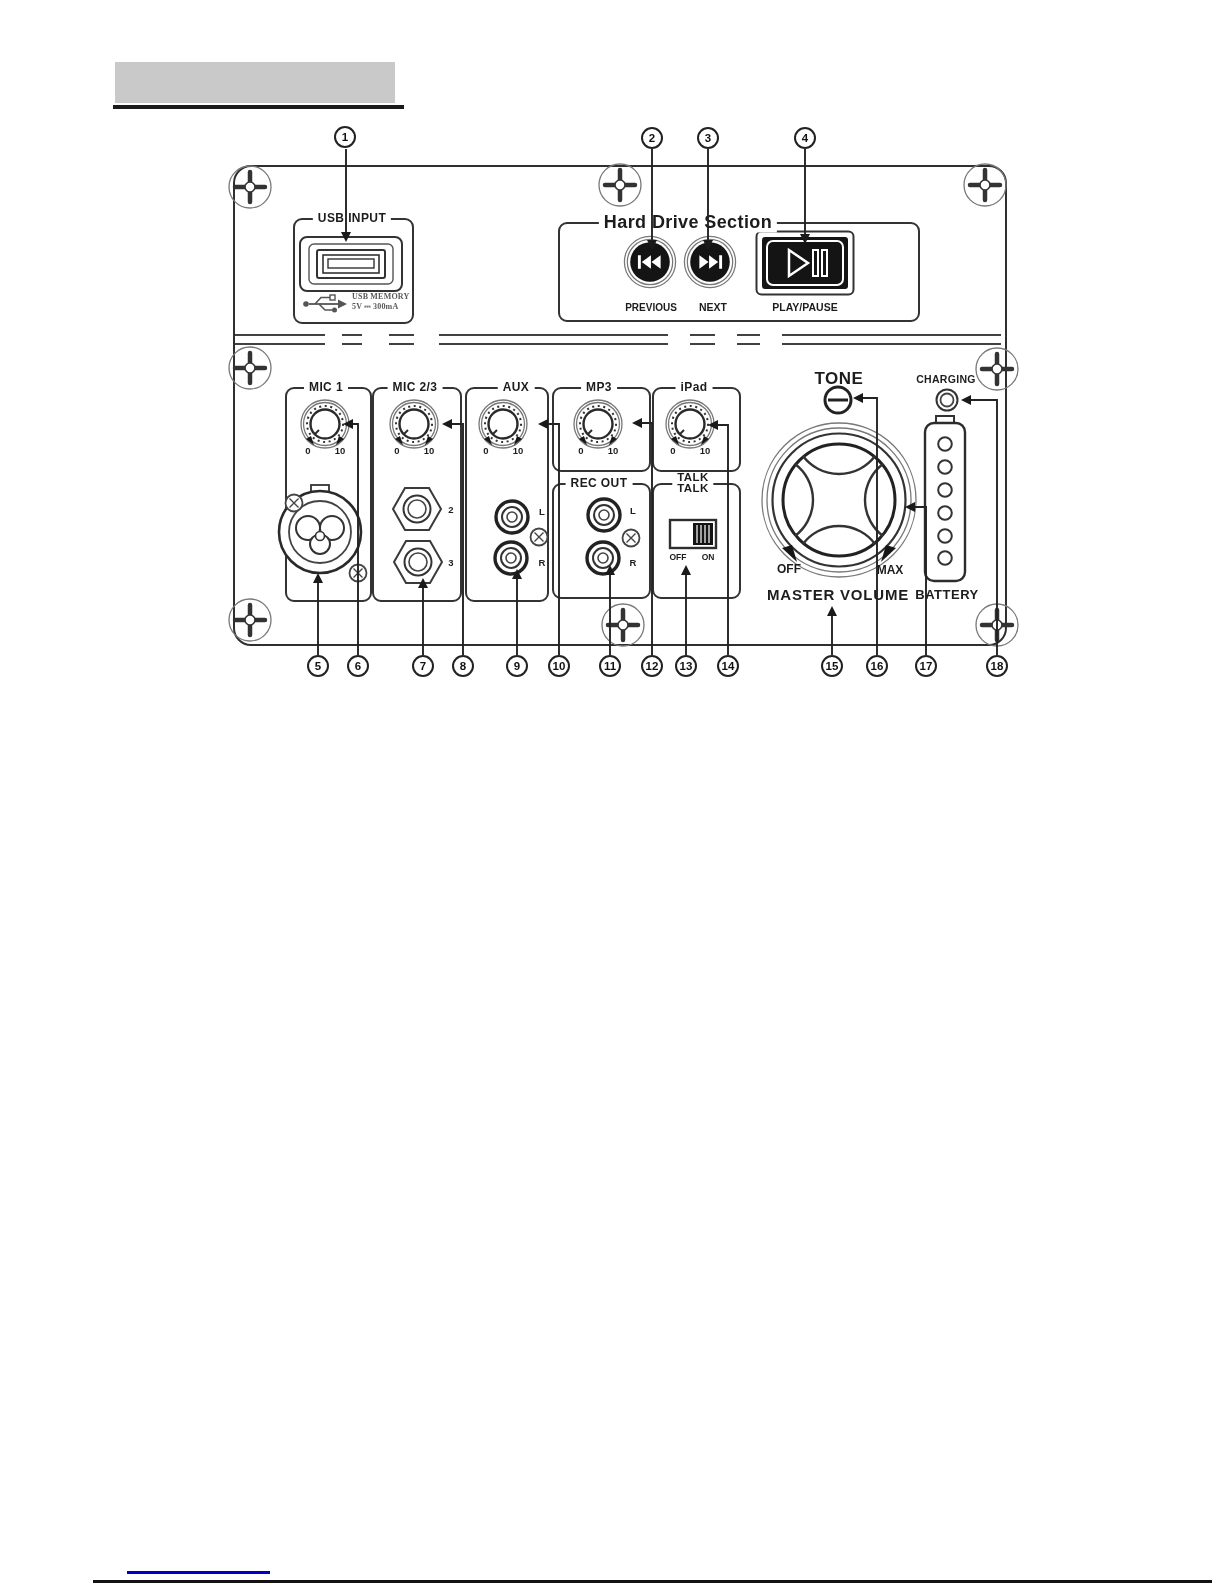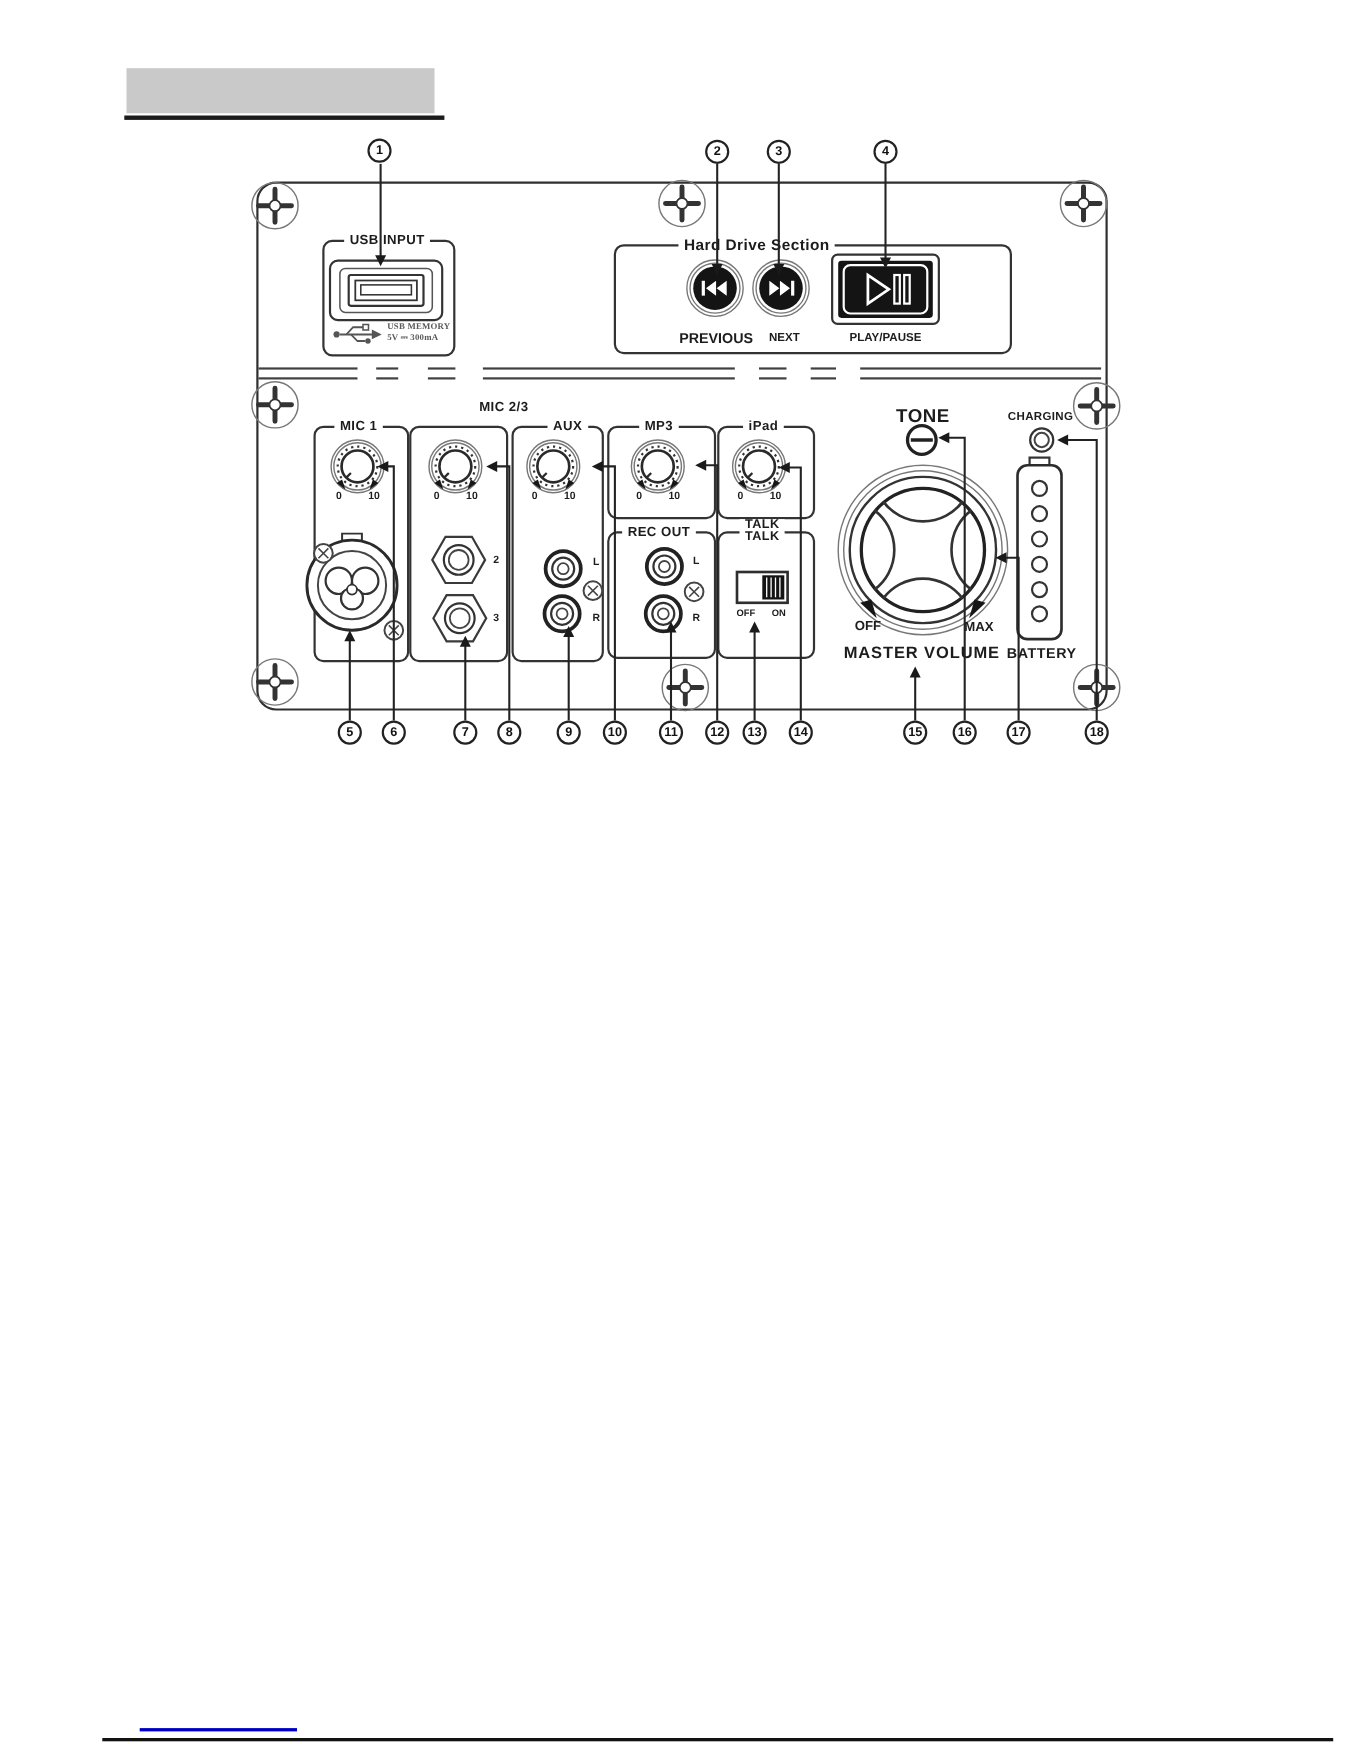--- a/index.html
+++ b/index.html
@@ -111,21 +111,21 @@
     <path d="M18,14 L24,20 H31" stroke="#555" stroke-width="1.6" fill="none"></path>
     <circle cx="33.5" cy="20" r="2.5" fill="#555"></circle>
     <polygon points="46,14 37,9.5 37,18.5" fill="#555"></polygon>
   </svg>
   <div class="usb-text">
     <div>USB MEMORY</div>
     <div>5V ⎓ 300mA</div>
   </div>
 
   <div class="sbox" style="left:558px;top:222px;width:358px;height:96px;"></div>
-  <span class="legend" style="left:688px;top:222px;font-size:14px;">Hard Drive Section</span>
+  <span class="legend" style="left:688px;top:222px;font-size:18px;">Hard Drive Section</span>
 
   <svg style="left:622px;top:234px;" width="56" height="56" viewBox="0 0 58 58">
     <circle cx="29" cy="29" r="26.5" class="thin"></circle>
       <circle cx="29" cy="29" r="23.5" class="thin"></circle>
     <circle cx="29" cy="29" r="20.5" fill="#141414"></circle>
     <g fill="#fff">
         <rect x="16.5" y="22" width="3" height="14"></rect>
         <polygon points="30,22 30,36 20.5,29"></polygon>
         <polygon points="40,22 40,36 30.5,29"></polygon>
       </g>
@@ -143,42 +143,42 @@
   <svg style="left:755px;top:230px;" width="100" height="66" viewBox="0 0 100 66">
     <rect x="1.5" y="1.5" width="97" height="63" rx="5" fill="#fff" stroke="#333" stroke-width="2"></rect>
     <rect x="7" y="7" width="86" height="52" rx="3" fill="#141414"></rect>
     <rect x="12" y="11" width="76" height="44" rx="6" fill="none" stroke="#fff" stroke-width="2"></rect>
     <g>
         <path d="M34,20 L34,46 L53,33 Z" fill="none" stroke="#fff" stroke-width="2.5"></path>
     <rect x="58" y="20" width="5" height="26" fill="none" stroke="#fff" stroke-width="2"></rect>
     <rect x="67" y="20" width="5" height="26" fill="none" stroke="#fff" stroke-width="2"></rect>
       </g>
   </svg>
-  <span class="lbl" style="left:651px;top:307px;font-size:13px;">PREVIOUS</span>
+  <span class="lbl" style="left:651px;top:307px;font-size:10px;">PREVIOUS</span>
   <span class="lbl" style="left:713px;top:307px;font-size:10.5px;">NEXT</span>
   <span class="lbl" style="left:805px;top:307px;font-size:10.5px;">PLAY/PAUSE</span>
 
   <div class="divider-seg" style="left:235px;width:90px;"></div>
   <div class="divider-seg" style="left:342px;width:20px;"></div>
   <div class="divider-seg" style="left:389px;width:25px;"></div>
   <div class="divider-seg" style="left:439px;width:229px;"></div>
   <div class="divider-seg" style="left:690px;width:25px;"></div>
   <div class="divider-seg" style="left:737px;width:23px;"></div>
   <div class="divider-seg" style="left:782px;width:219px;"></div>
 
   <div class="sbox" style="left:285px;top:387px;width:83px;height:211px;"></div>
   <div class="sbox" style="left:372px;top:387px;width:86px;height:211px;"></div>
   <div class="sbox" style="left:465px;top:387px;width:80px;height:211px;"></div>
   <div class="sbox" style="left:552px;top:387px;width:95px;height:81px;"></div>
   <div class="sbox" style="left:552px;top:483px;width:95px;height:112px;"></div>
   <div class="sbox" style="left:652px;top:387px;width:85px;height:81px;"></div>
   <div class="sbox" style="left:652px;top:483px;width:85px;height:112px;"></div>
 
   <span class="legend" style="left:326px;top:387px;">MIC 1</span>
-  <span class="legend" style="left:415px;top:370px;margin-left:43px;">MIC 2/3</span>
+  <span class="legend" style="left:415px;top:387px;">MIC 2/3</span>
   <span class="legend" style="left:505px;top:387px;margin-left:11px;">AUX</span>
   <span class="legend" style="left:599px;top:387px;">MP3</span>
   <span class="legend" style="left:694px;top:387px;">iPad</span>
   <span class="legend" style="left:599px;top:483px;">REC OUT</span>
   <span class="legend legend2" style="left:693px;top:483px;">
     <div>TALK</div>
     <div>TALK</div>
   </span>
 
   <svg style="left:293px;top:398px;" width="64" height="58" viewBox="0 0 64 58">

